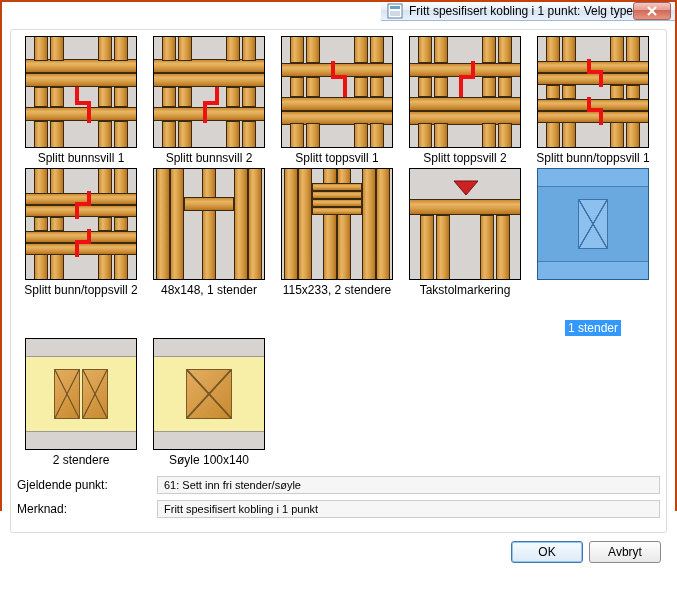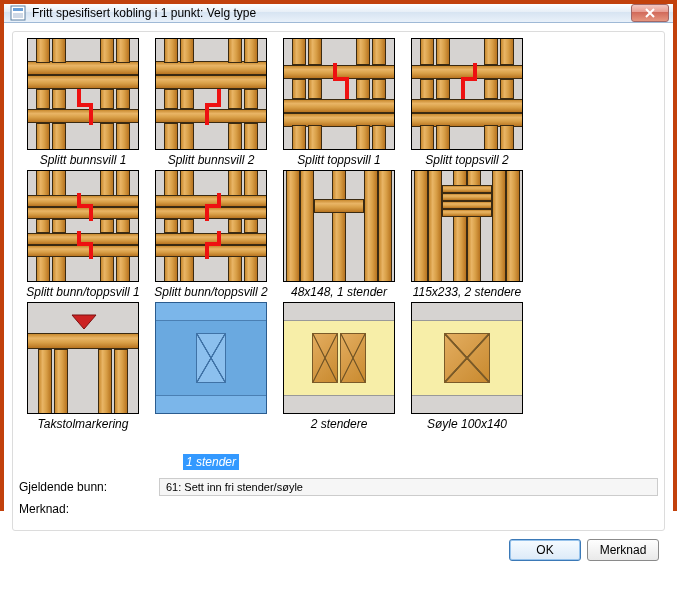--- a/index.html
+++ b/index.html
@@ -8,24 +8,25 @@
     font-family: "Segoe UI", Tahoma, sans-serif;
     font-size: 12px;
     background: #fff;
     width: 677px;
     height: 593px;
     overflow: hidden;
   }
   .window {
     width: 677px;
     height: 511px;
-    border: 4px solid #c2410c;
+    border: 2px solid #c2410c;
     background: #fff;
     display: flex;
     flex-direction: column;
+    align-items: flex-end;
   }
   .titlebar {
     height: 28px;
     background: linear-gradient(#fdfefe, #e6eef7 45%, #d7e4f2 46%, #e9f1fa);
     border-bottom: 1px solid #9fb9d6;
     display: flex;
     align-items: center;
     padding: 0 4px 0 6px;
   }
   .app-icon {
@@ -77,21 +78,20 @@
     border: 1px solid #000;
     background: #d6d3d1;
     position: relative;
     overflow: hidden;
   }
   .caption {
     display: inline-block;
     padding: 1px 3px;
     font-size: 12px;
     color: #000;
-    font-style: italic;
   }
   .selected .caption {
     background: #3399ff;
     color: #fff;
     margin-top: 38px;
   }
 
   
   .plank-h, .plank-v, .stud, .block {
     position: absolute;
@@ -412,27 +412,28 @@
             <div class="yellow-bg"></div>
             <div class="x-box" style="left:32px;top:30px;width:46px;height:50px"></div>
           </div>
           <span class="caption">Søyle 100x140</span>
         </div>
 
       </div>
 
       <div class="fields">
         <div class="fieldrow">
-          <div class="fieldlabel">Gjeldende bunn:</div>
+          <div class="fieldlabel">Gjeldende punkt:</div>
           <div class="fieldval">61: Sett inn fri stender/søyle</div>
         </div>
         <div class="fieldrow">
           <div class="fieldlabel">Merknad:</div>
+          <div class="fieldval">Fritt spesifisert kobling i 1 punkt</div>
         </div>
       </div>
     </div>
 
     <div class="buttons">
       <button class="btn default">OK</button>
-      <button class="btn">Merknad</button>
+      <button class="btn">Avbryt</button>
     </div>
   </div>
 </div>
 
 </body></html>

